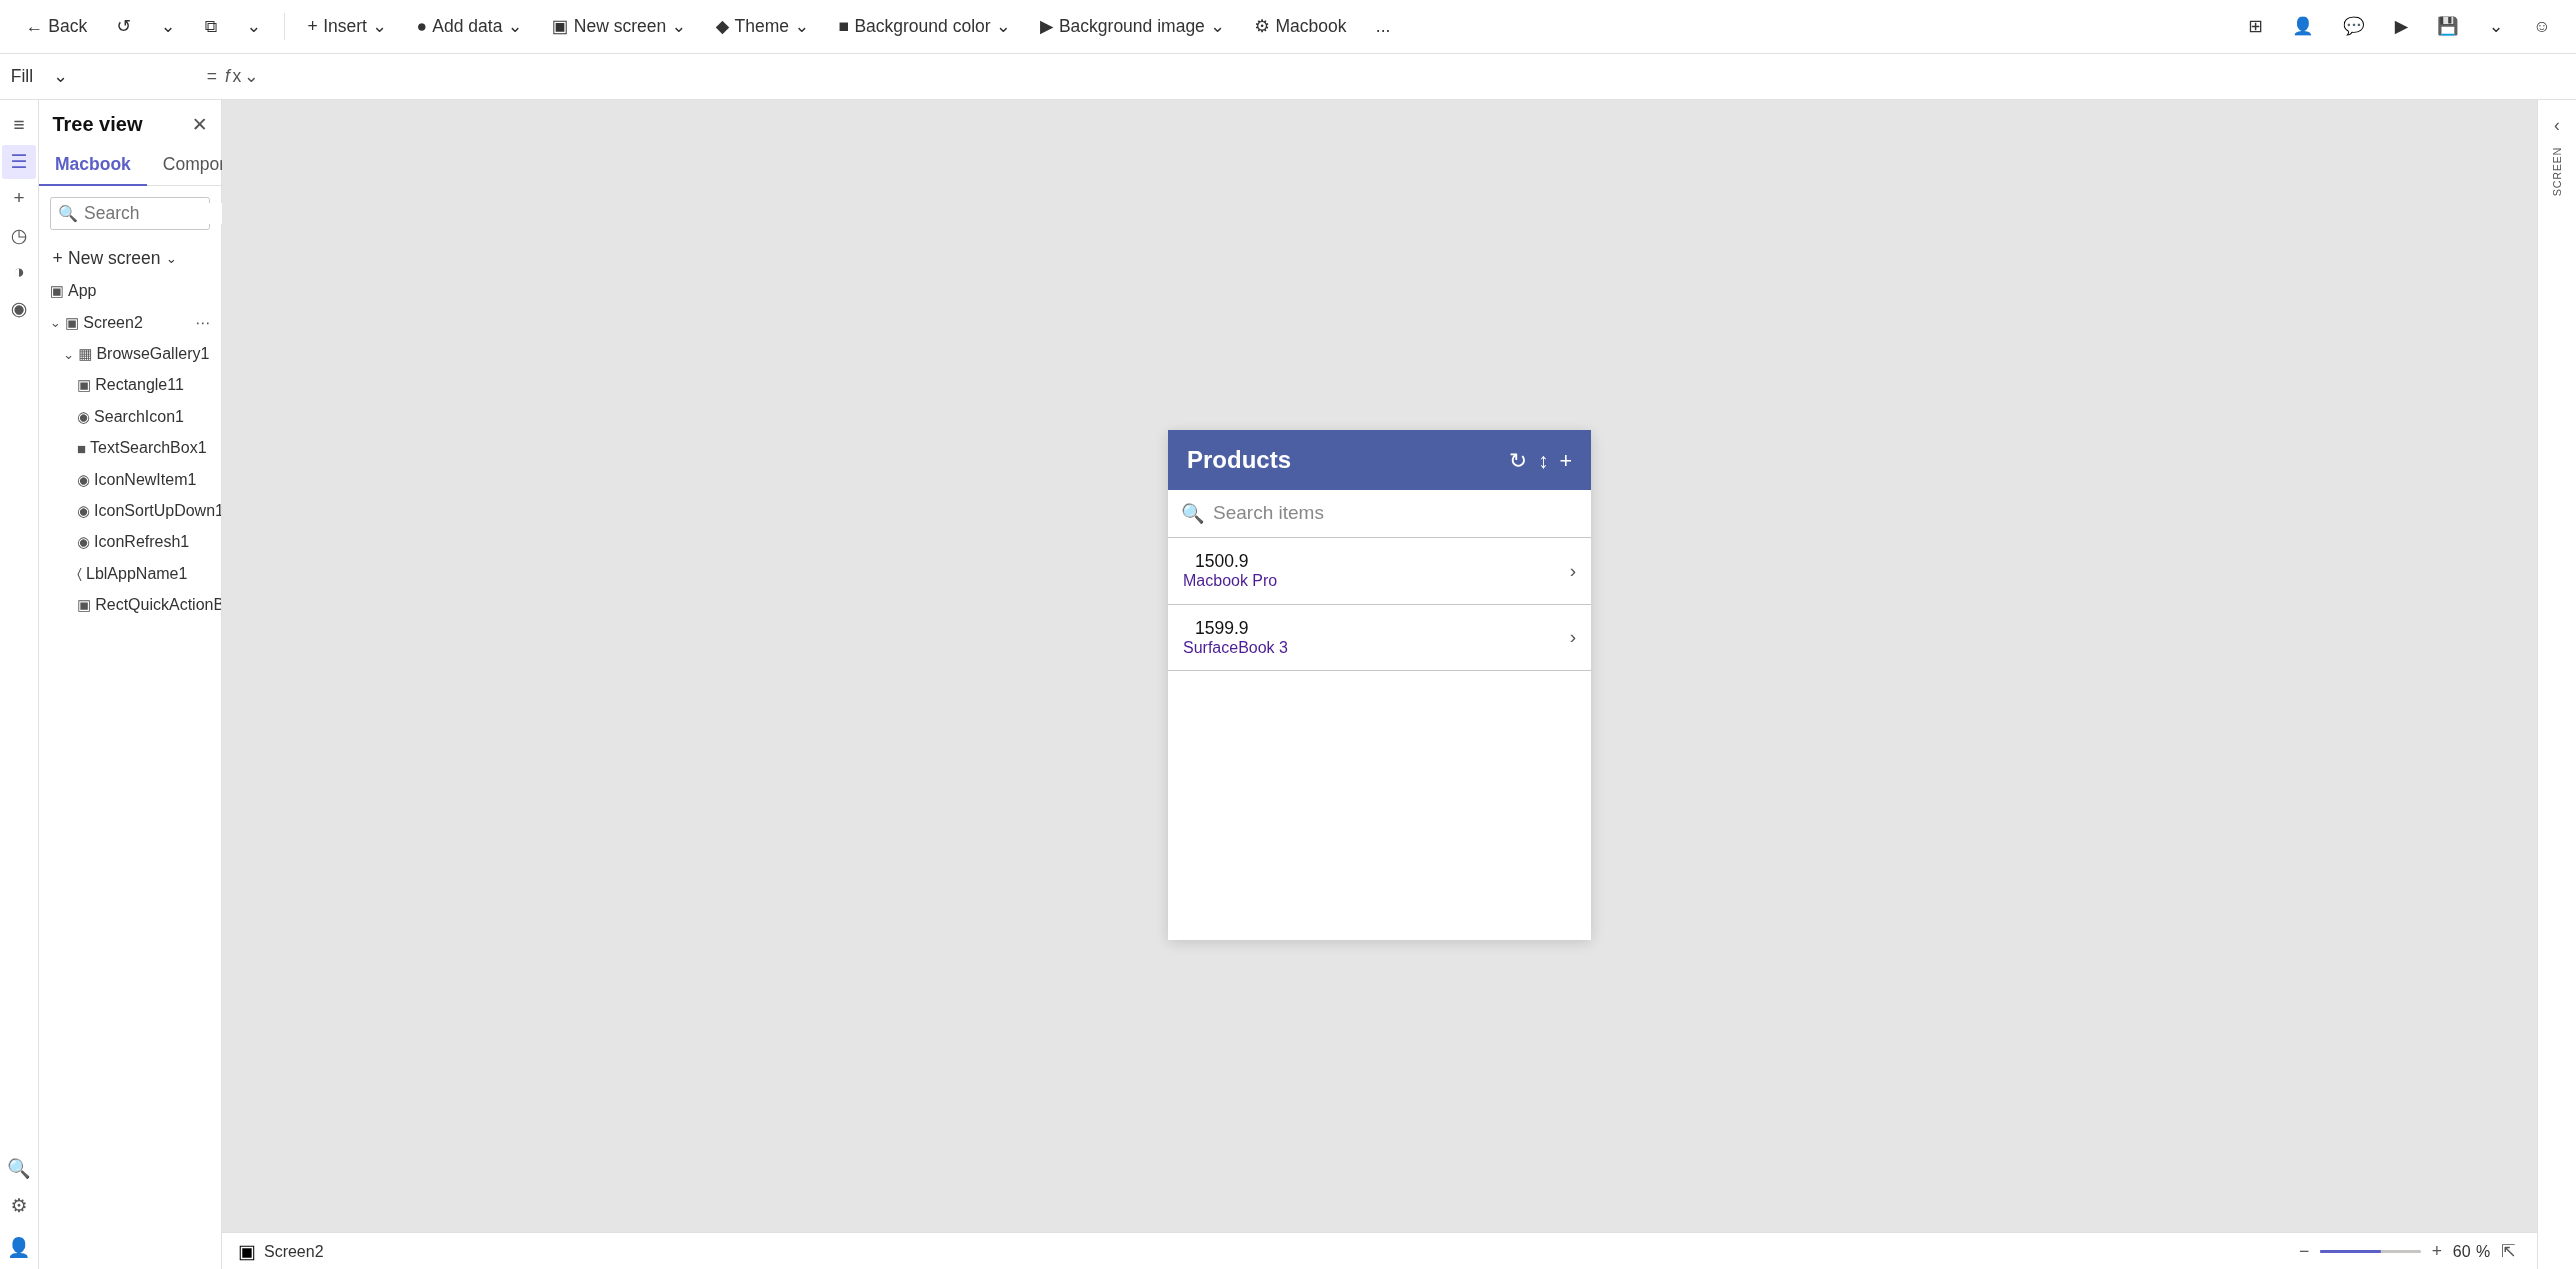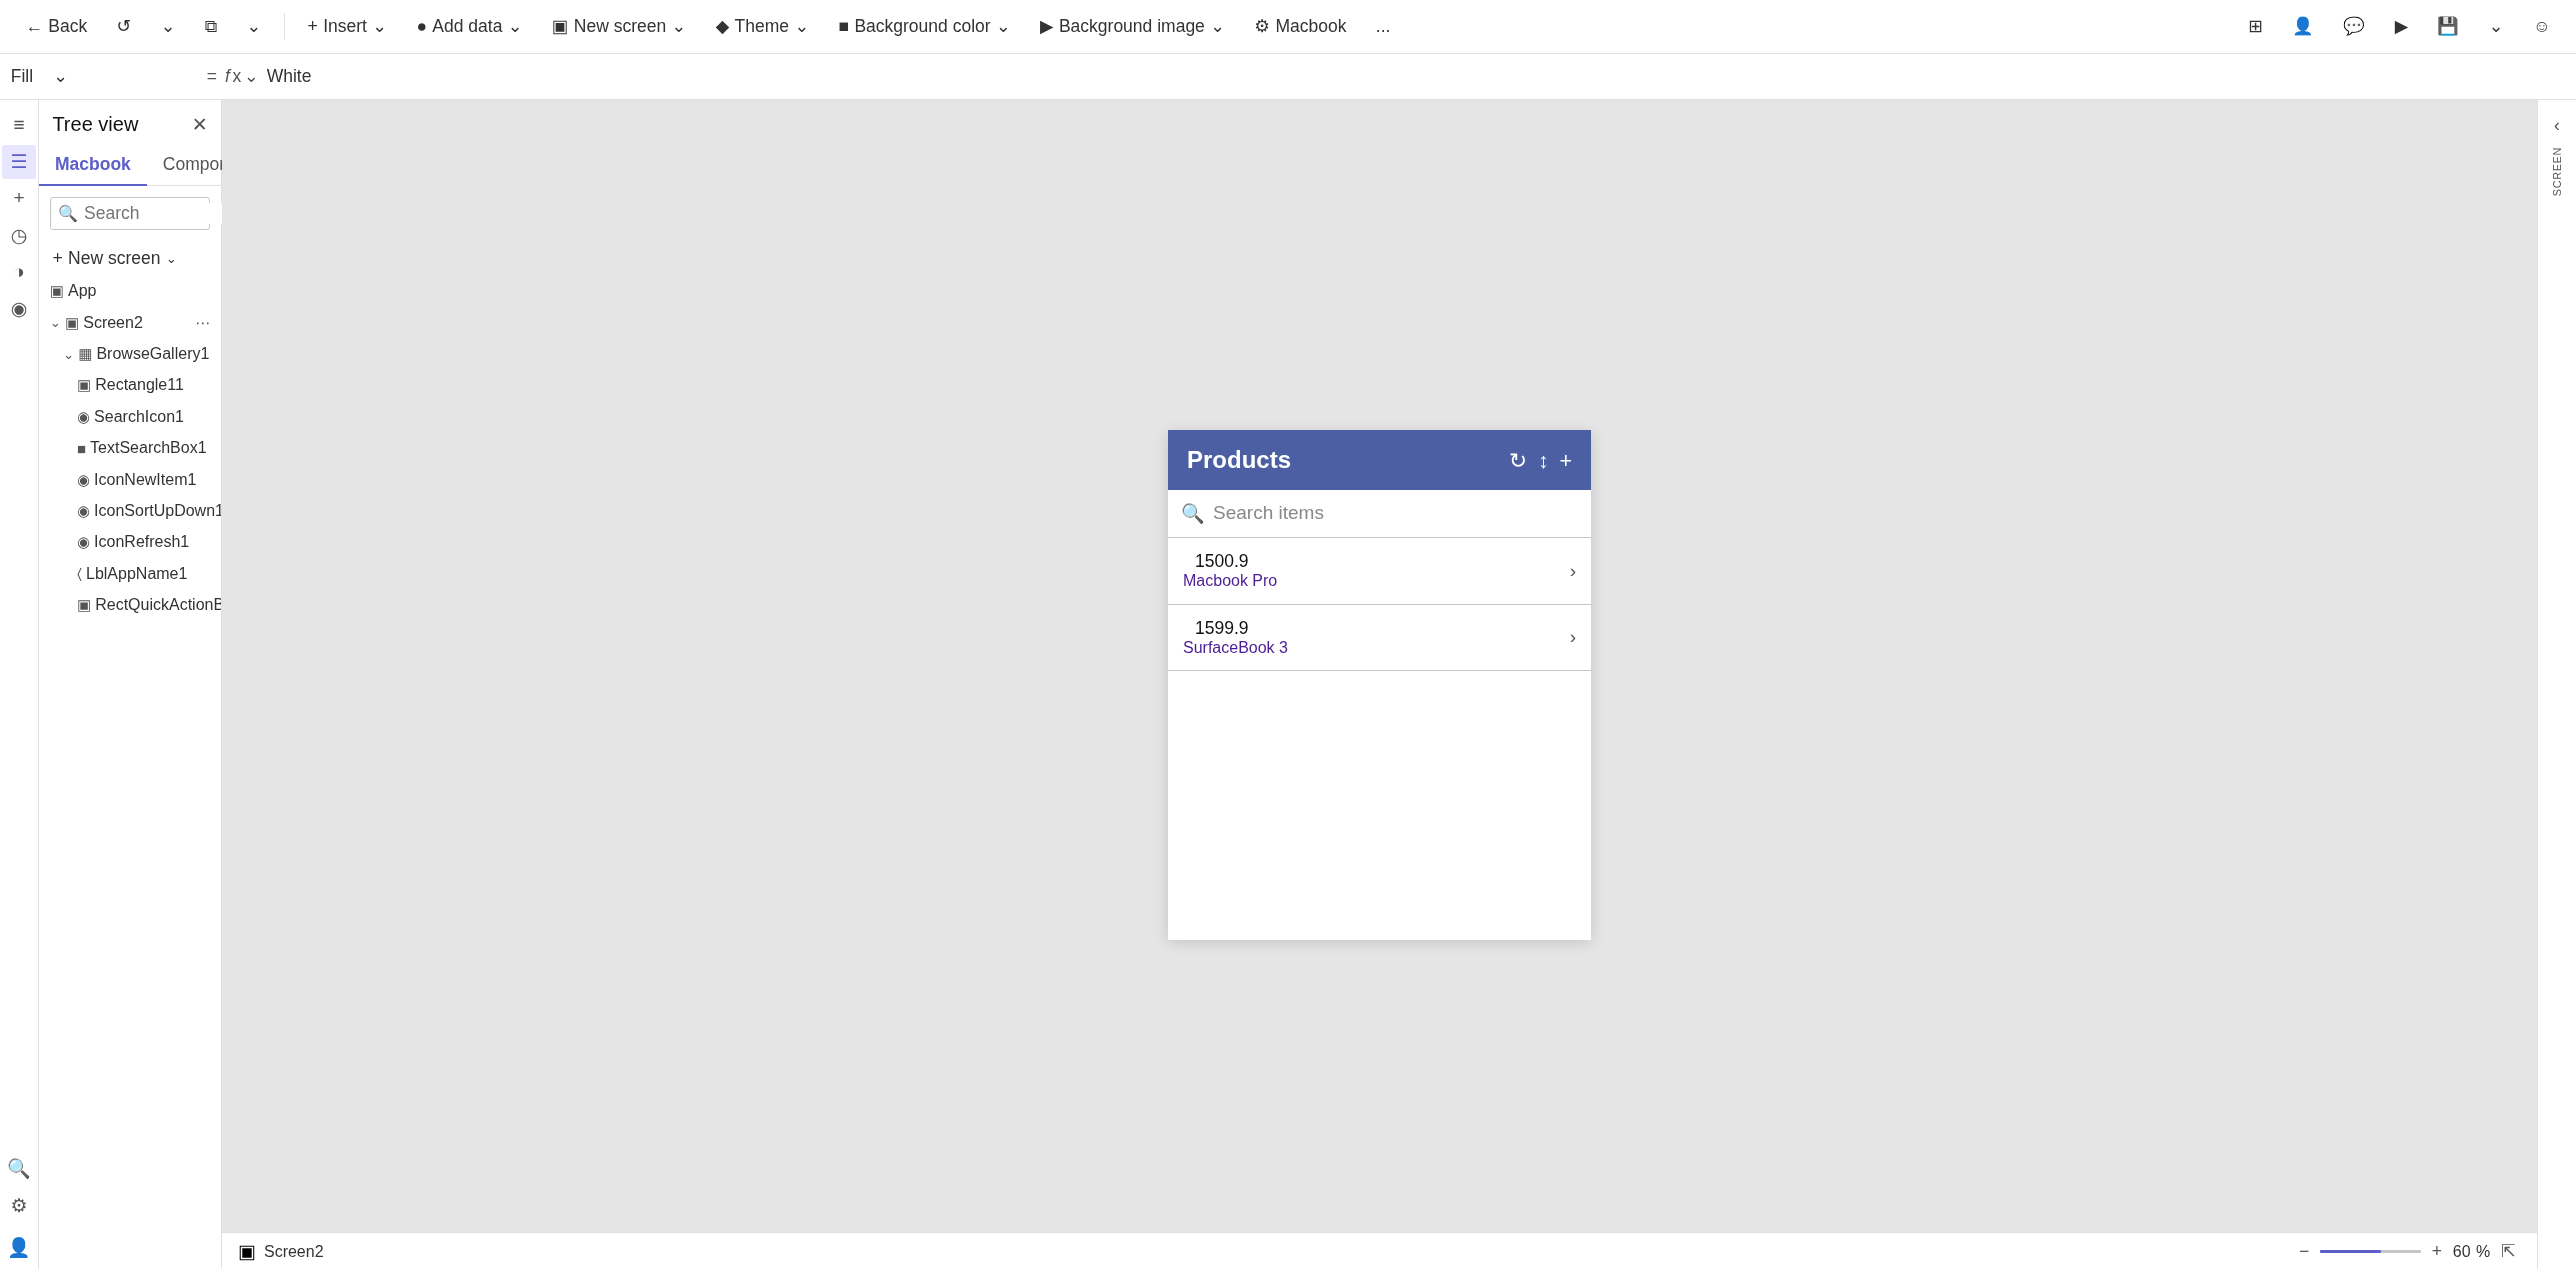--- a/index.html
+++ b/index.html
@@ -96,21 +96,21 @@
       border-right: 0.7px solid #e0e0e0;
       display: flex;
       flex-direction: column;
     }
     .tree-header {
       display: flex;
       align-items: center;
       justify-content: space-between;
       padding: 13.4px 13.4px 8px 13.4px;
     }
-    .tree-title { font-size: 20px; font-weight: 400; color: #111; }
+    .tree-title { font-size: 20px; font-weight: 700; color: #111; }
     .tree-close { background: none; border: none; cursor: pointer; font-size: 19px; color: #555; }
 
     .tree-tabs { display: flex; border-bottom: 1.3px solid #e0e0e0; }
     .tree-tab {
       padding: 9.4px 16px;
       font-size: 17.5px;
       cursor: pointer;
       border: none;
       background: none;
       color: #555;
@@ -379,21 +379,20 @@
   <div class="formula-dropdown">
     <span>Fill</span>
     <span>⌄</span>
   </div>
   <span class="formula-eq">=</span>
   <span class="formula-fx">
     <em>f</em>
       <span>x</span>
     <span>⌄</span>
   </span>
-  <input class="formula-input" type="text" value="White" style="">
 </div>
 
 <div class="main">
 
   <div class="icon-bar">
     <button class="icon-bar-btn">≡</button>
     <button class="icon-bar-btn active">☰</button>
     <button class="icon-bar-btn">+</button>
     <button class="icon-bar-btn">◷</button>
     <button class="icon-bar-btn">◑</button>

